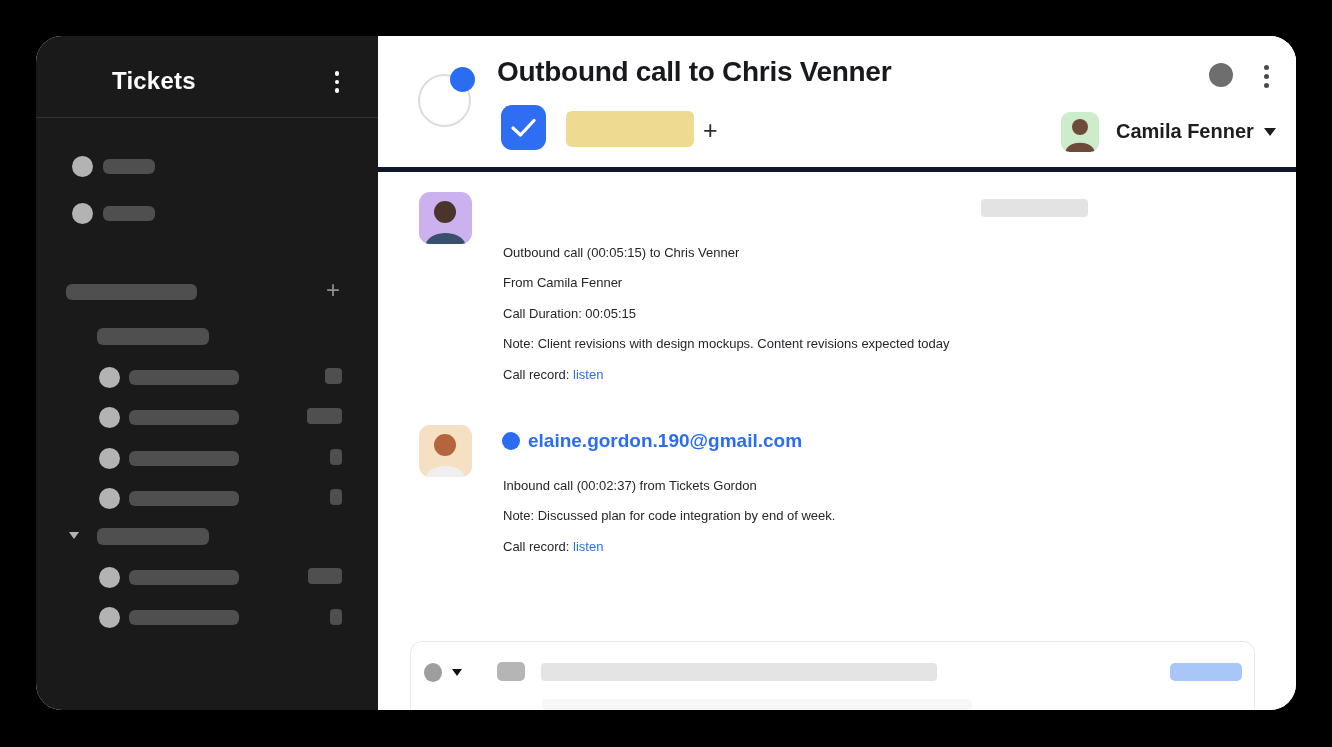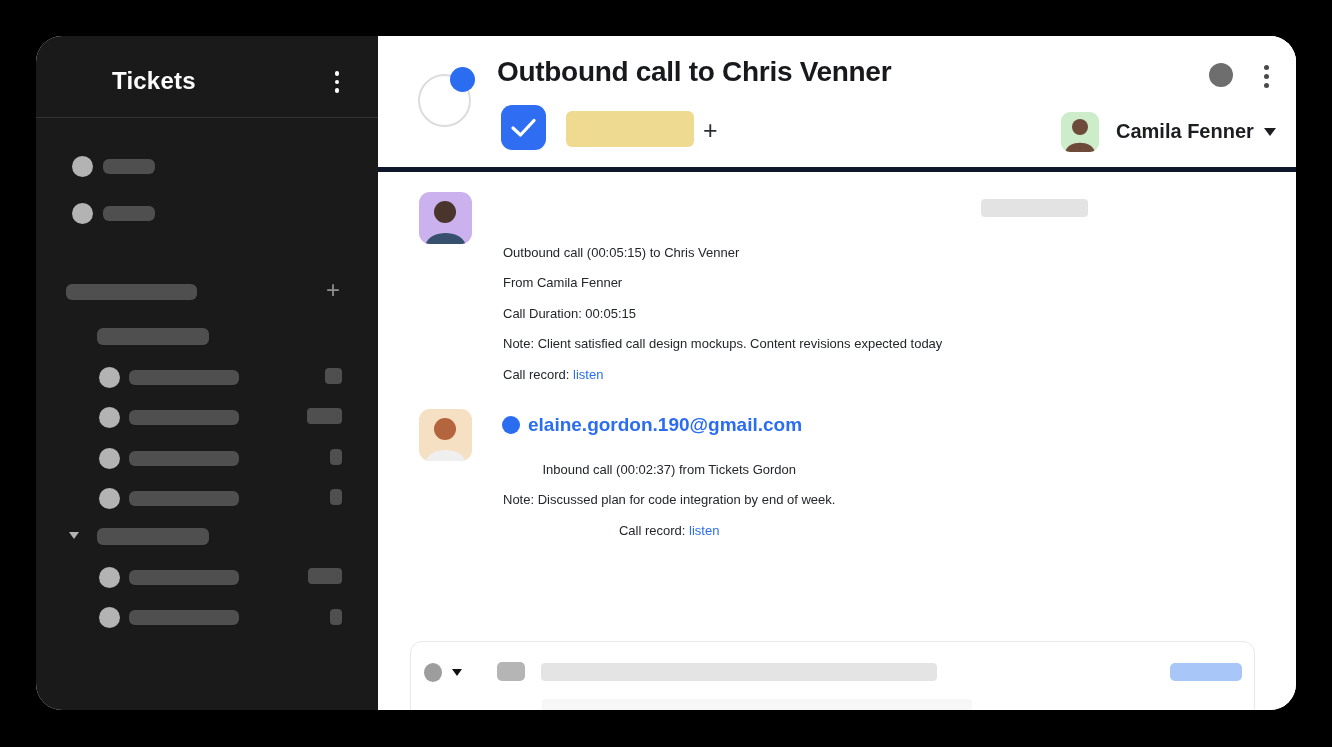--- a/index.html
+++ b/index.html
@@ -49,21 +49,21 @@
   .hdr-kebab i { background:#4a4a4a; width:5px; height:5px; }
   .assignee { position:absolute; left:683px; top:76px; height:41px; cursor:pointer; }
   .assignee-avatar { position:absolute; left:0; top:0; width:38px; height:40px; border-radius:9px; overflow:hidden; background:#cdecca; }
   .assignee-name { position:absolute; left:55px; top:8px; font-size:20px; font-weight:700; color:#1b1d21; white-space:nowrap; }
   .caret-down { position:absolute; width:0; height:0; border-left:6px solid transparent; border-right:6px solid transparent; border-top:8px solid #1b1d21; }
   .assignee .caret-down { left:203px; top:16px; }
 
   .feed { position:absolute; left:0; top:137px; width:100%; height:538px; }
   .entry { position:absolute; left:0; width:100%; height:200px; }
   .entry-1 { top:19px; }
-  .entry-2 { top:236px;text-align:center; }
+  .entry-2 { top:252px; }
   .entry-avatar { position:absolute; left:41px; top:0; width:53px; height:52px; border-radius:11px; overflow:hidden; }
   .entry-head { position:absolute; left:124px; top:5px; display:flex; align-items:center; gap:8px; }
   .status-dot { width:18px; height:18px; border-radius:50%; background:#2b6df0; flex:none; }
   .entry-email { font-size:19px; font-weight:700; color:#2b6df0; text-decoration:none; white-space:nowrap; }
   .time-ph { position:absolute; left:603px; top:7px; width:107px; height:18px; border-radius:4px; background:#e3e3e3; }
   .entry-body { position:absolute; left:125px; top:46px; font-size:13px; line-height:30.4px; color:#23262b; white-space:nowrap; }
   .listen-link { color:#2b6df0; text-decoration:none; cursor:pointer; }
 
   .composer { position:absolute; left:32px; top:468px; width:845px; height:90px; background:#fff;
     border:1px solid #e9e9e9; border-radius:12px; box-shadow:0 1px 2px rgba(0,0,0,.02); }
@@ -184,21 +184,21 @@
           <svg width="53" height="52" viewBox="0 0 53 52">
               <circle cx="26" cy="20" r="11" fill="#4a352c"></circle>
               <path d="M6 56 C6 36 47 36 47 56 Z" fill="#36506e"></path>
             </svg>
         </span>
         <span class="time-ph"></span>
         <div class="entry-body">
           <div>Outbound call (00:05:15) to Chris Venner</div>
           <div>From Camila Fenner</div>
           <div>Call Duration: 00:05:15</div>
-          <div>Note: Client satisfied call design mockups. Content revisions expected today</div>
+          <div>Note: Client revisions with design mockups. Content revisions expected today</div>
           <div><span>Call record: </span><a class="listen-link" href="#">listen</a></div>
         </div>
       </article>
 
       <article class="entry entry-2">
         <span class="entry-avatar" style="background:#f6e0c4;">
           <svg width="53" height="52" viewBox="0 0 53 52">
               <circle cx="26" cy="20" r="11" fill="#b5653e"></circle>
               <path d="M6 56 C6 36 47 36 47 56 Z" fill="#efefef"></path>
             </svg>

